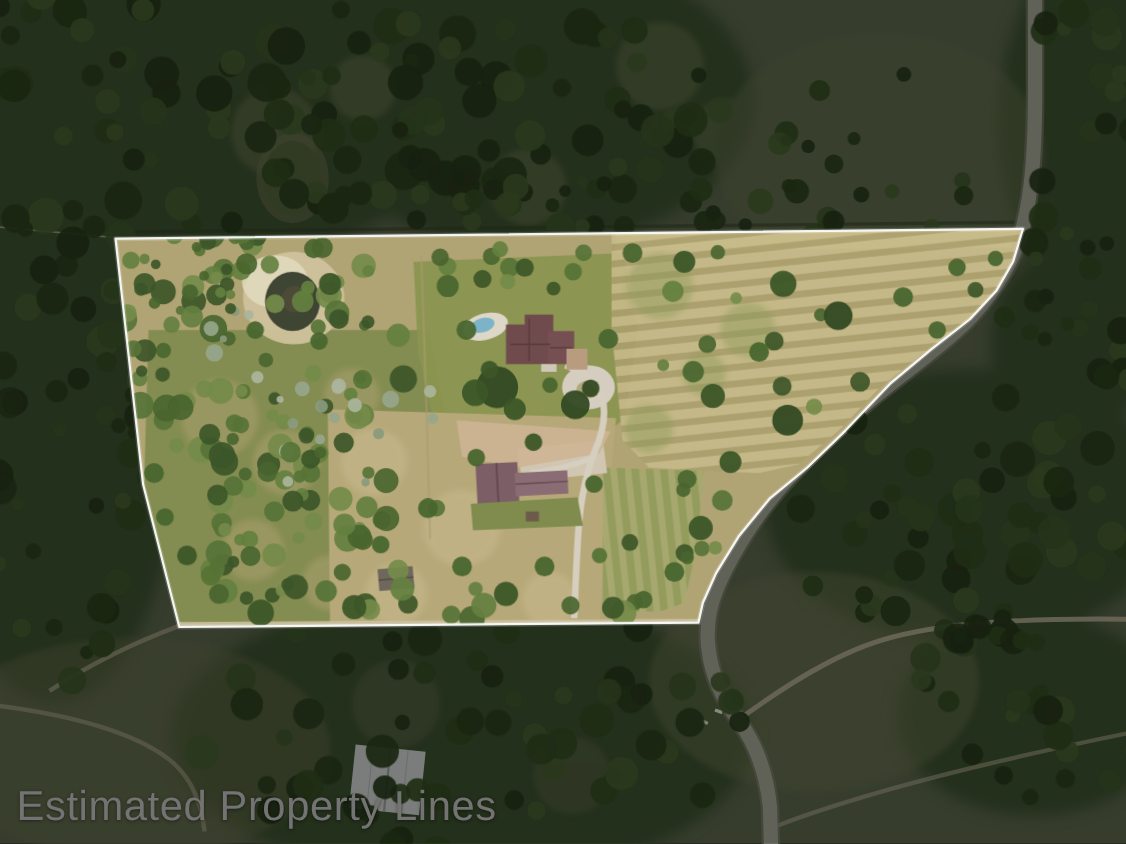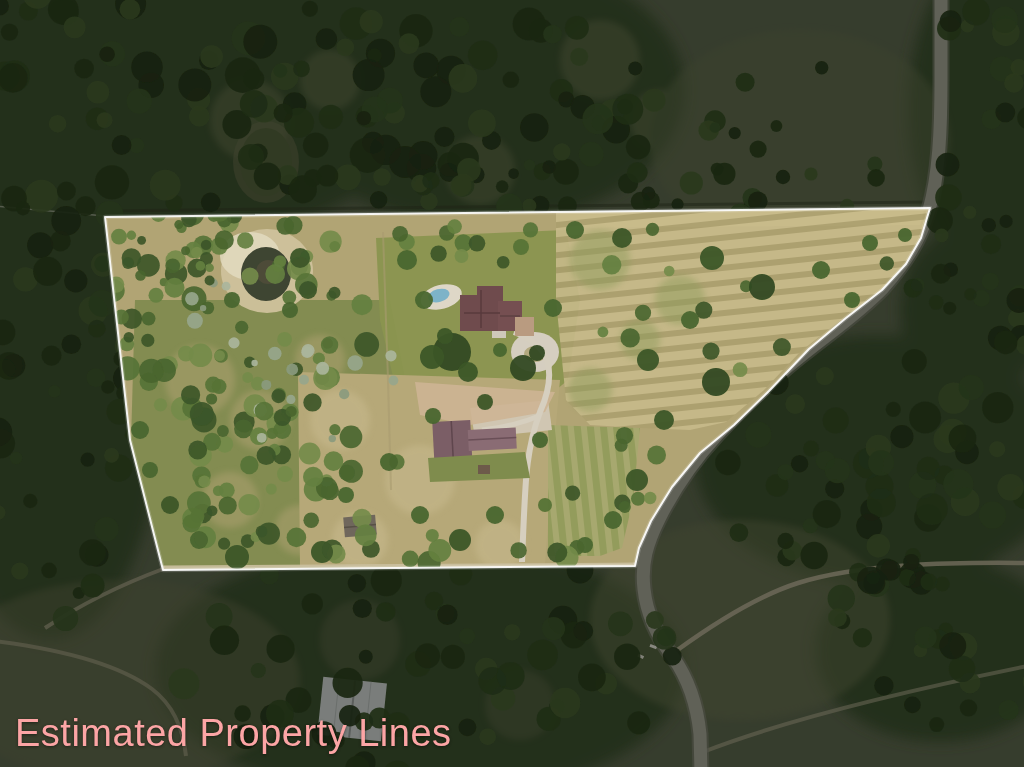--- a/index.html
+++ b/index.html
@@ -2,21 +2,21 @@
 <html><head>
 <meta charset="utf-8">
 <title>Aerial Property Map</title>
 <style>
   html,body{margin:0;padding:0;background:#000;}
   #stage{position:relative;width:1024px;height:767px;overflow:hidden;
          font-family:"Liberation Sans", sans-serif;}
   #stage svg{position:absolute;left:0;top:0;}
   .map-label{
     position:absolute;left:15px;top:712px;
-    color:#fca5a5;font-size:38px;font-weight:400;letter-spacing:.5px;
+    color:#737373;font-size:38px;font-weight:400;letter-spacing:.5px;
     text-shadow:0 1px 3px rgba(0,0,0,.45);
     white-space:nowrap;
   }
 </style>
 </head>
 <body>
 
 <div id="stage">
 <svg width="1024" height="767" viewBox="0 0 1024 767">
   <defs>

